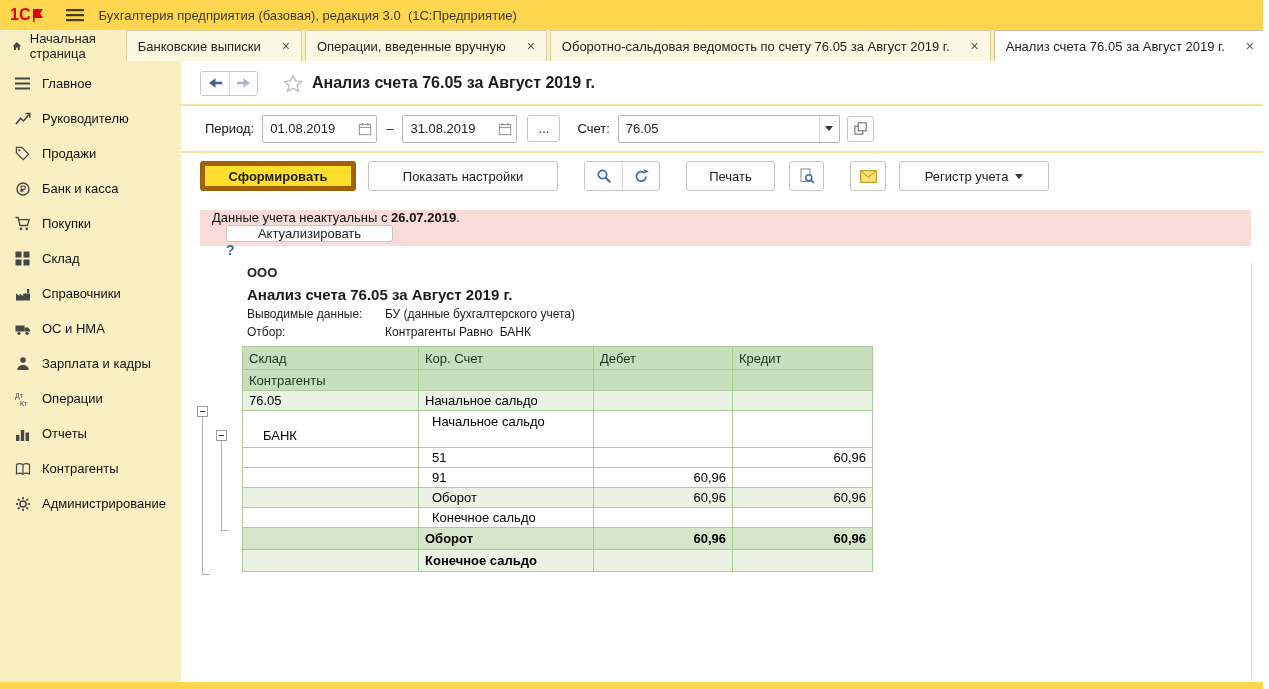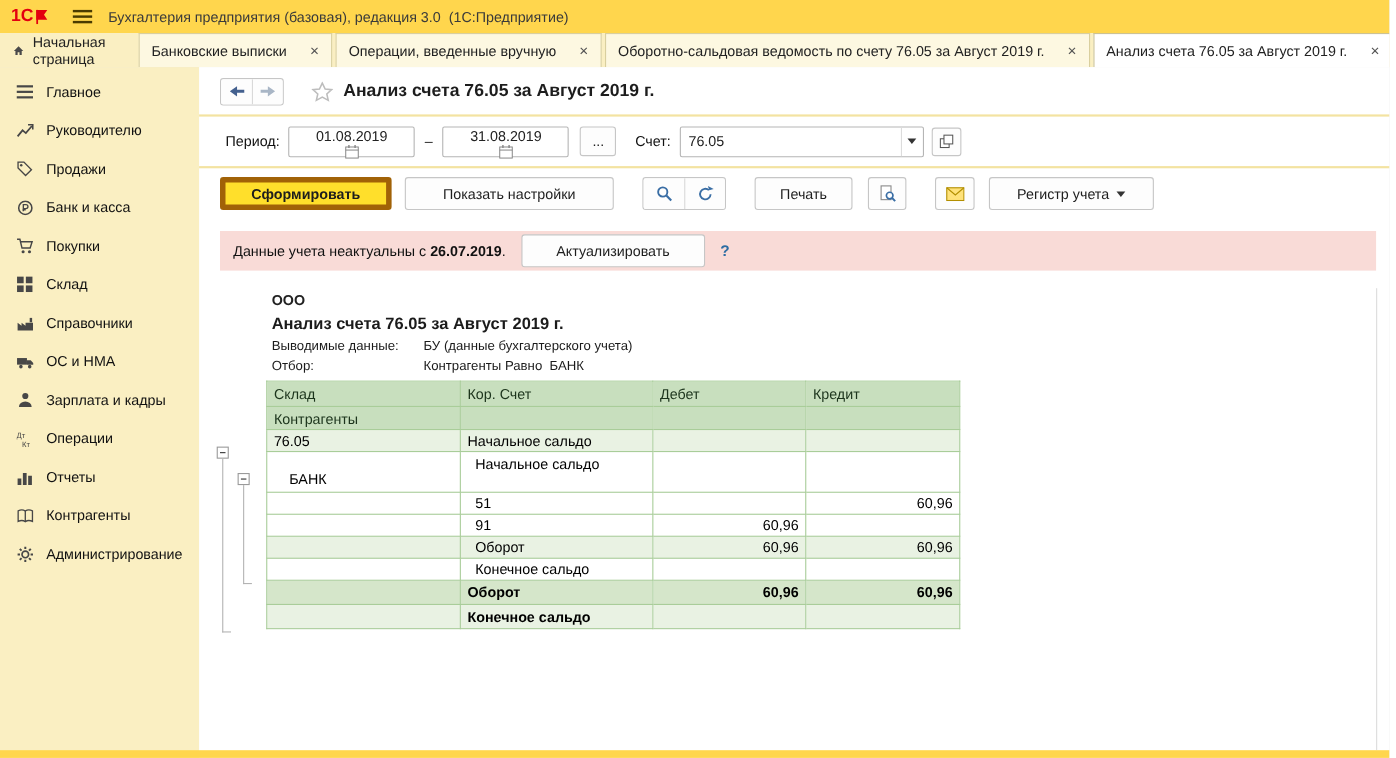--- a/index.html
+++ b/index.html
@@ -1,18 +1,18 @@
 <!DOCTYPE html>
 <html><head>
 <meta charset="utf-8">
 <style>
   * { margin:0; padding:0; box-sizing:border-box; }
   html,body { background:#ffffff; }
   body { font-family:"Liberation Sans", sans-serif; font-size:13px; color:#222; }
-  .app { position:relative; width:1263px; height:689px; background:#e5e5e5; overflow:hidden;padding-left:16px; }
+  .app { position:relative; width:1263px; height:689px; background:#7f1d1d; overflow:hidden;padding-left:16px; }
 
   
   .titlebar { position:absolute; left:0; top:0; width:1269px; height:30px; background:#ffd64d;
               display:flex; align-items:center; padding:0 10px; }
   .logo { display:flex; align-items:center; gap:2px; margin-right:22px; }
   .logo-text { color:#e3000f; font-weight:bold; font-size:16px; line-height:1; }
   .menu-btn { background:none; border:none; cursor:pointer; display:flex; align-items:center; margin-right:14px; }
   .win-title { font-size:13px; color:#3a3a3a; white-space:pre; }
 
   
@@ -39,21 +39,21 @@
   .star-btn { background:none; border:none; margin-left:25px; cursor:pointer; display:flex; align-items:center; }
   .page-title { font-size:16px; font-weight:bold; color:#1d1d1d; margin-left:9px; }
 
   .sep { position:absolute; left:0; width:100%; height:2px; background:#f3e3a1; }
   .sep1 { top:43px; } .sep2 { top:90px; }
 
   
   .filter-row { position:absolute; left:0; top:45px; width:100%; height:45px; display:flex; align-items:center; padding-left:24px; }
   .flabel { margin-right:8px; color:#111; }
   .date-input { width:115px; height:28px; border:1px solid #b5b5b5; border-radius:2px; background:#fff;
-                display:flex; align-items:center; cursor:text;flex-direction:column; }
+                display:flex; align-items:center; cursor:text; }
   .date-val { flex:1; padding:0 7px; }
   .cal-btn { width:23px; height:100%; display:flex; align-items:center; justify-content:center; cursor:pointer; }
   .dash { margin:0 9px; }
   .btn { height:30px; background:#fdfdfd; border:1px solid #c6c6c6; border-radius:3px; font-family:inherit;
          font-size:13px; color:#1d1d1d; cursor:pointer; display:inline-flex; align-items:center; justify-content:center; gap:7px; }
   .btn-more { width:33px; height:27px; margin-left:10px; }
   .lab-account { margin-left:17px; }
   .combo { width:222px; height:28px; border:1px solid #b5b5b5; border-radius:2px; background:#fff;
            display:flex; align-items:center; cursor:pointer; }
   .combo-val { flex:1; padding:0 7px; }
@@ -68,21 +68,21 @@
   .btn-group { display:inline-flex; border:1px solid #c6c6c6; border-radius:3px; overflow:hidden; margin-left:26px; background:#fdfdfd; }
   .btn-group button { width:37px; height:28px; border:none; background:#fdfdfd; cursor:pointer; display:flex; align-items:center; justify-content:center; }
   .btn-group button + button { border-left:1px solid #d9d9d9; }
   .btn-print { width:89px; margin-left:26px; }
   .btn-preview { width:35px; margin-left:14px; padding:0; }
   .btn-mail { width:36px; margin-left:26px; padding:0; }
   .btn-register { width:150px; margin-left:13px; }
 
   
   .warnbar { position:absolute; left:19px; top:149px; width:1051px; height:36px; background:#f9dbd7;
-             display:flex; align-items:center; padding:0 12px; }
+             display:flex; padding:0 12px;flex-direction:column; }
   .warn-text { color:#111; }
   .warn-text b { font-weight:bold; }
   .btn-actualize { width:167px; margin-left:14px; }
   .help-link { color:#2d6da3; font-weight:bold; font-size:14px; margin-left:14px; text-decoration:none; cursor:pointer; }
 
   
   .report { position:absolute; left:61px; top:201px; width:1000px; }
   .org { font-weight:bold; font-size:13px; padding-left:5px; margin-top:3px; }
   .rtitle { font-weight:bold; font-size:15px; padding-left:5px; margin-top:6px; color:#1b1b1b; }
   .meta { font-size:12px; padding-left:5px; margin-top:4px; color:#1b1b1b; }

